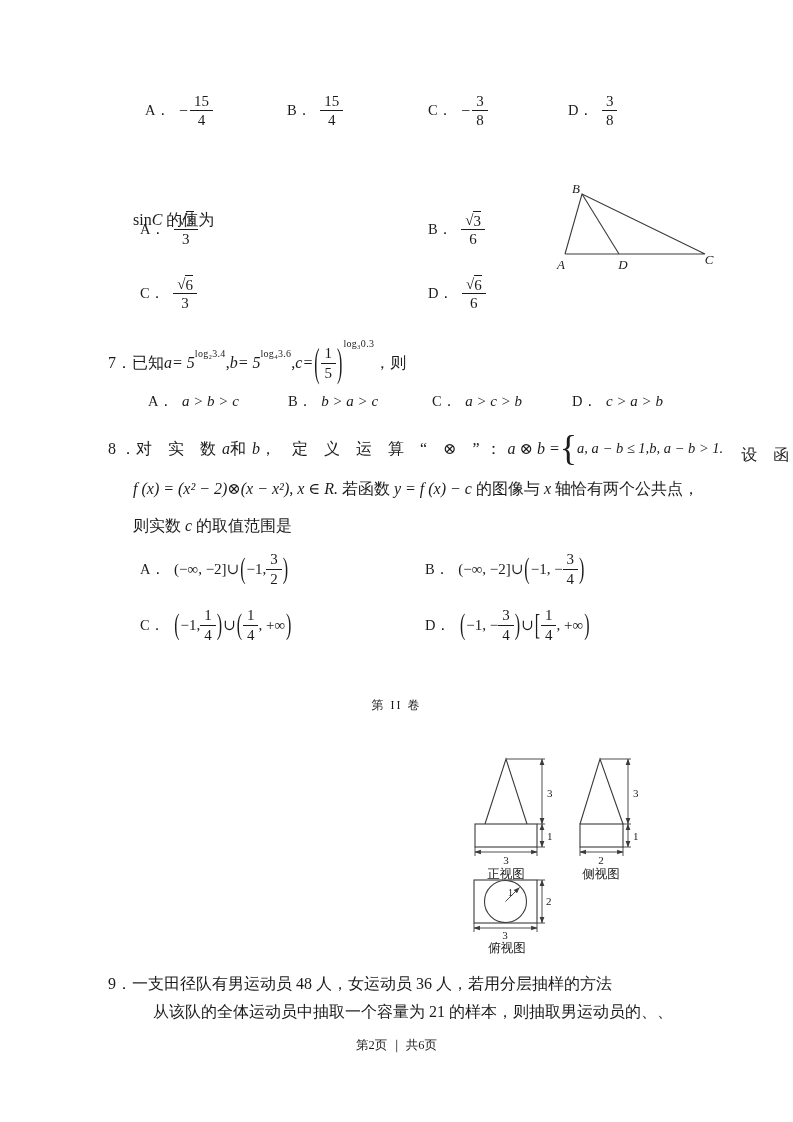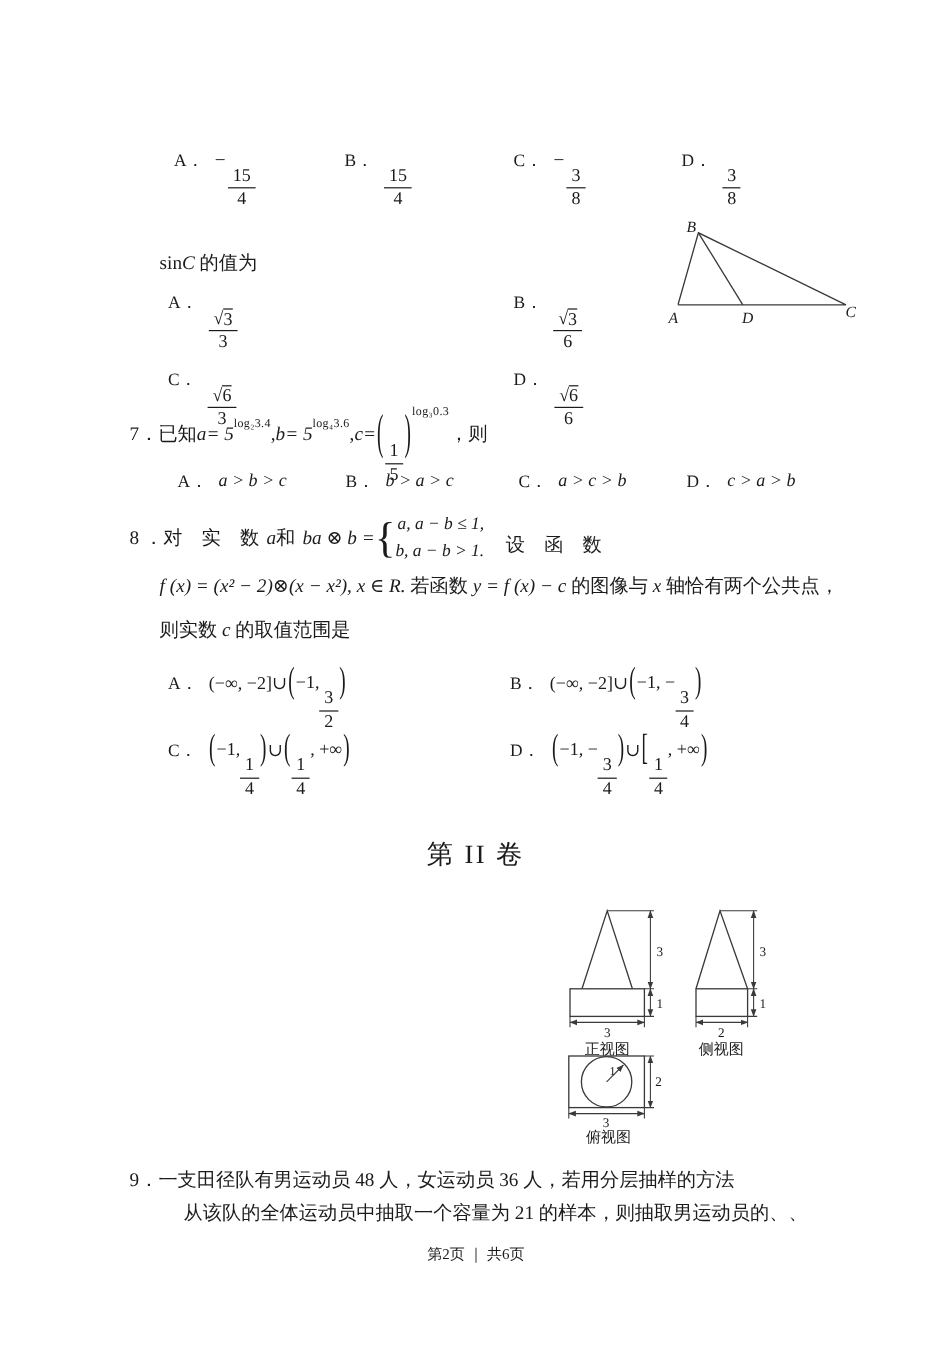--- a/index.html
+++ b/index.html
@@ -5,34 +5,34 @@
   html,body{margin:0;padding:0;background:#ffffff;}
   .page{position:relative;width:793px;height:1122px;background:#ffffff;overflow:hidden;
         font-family:"Liberation Serif","DejaVu Serif",serif;color:#1b1b1b;}
   .abs{position:absolute;white-space:nowrap;}
   .row{display:flex;align-items:center;white-space:nowrap;}
   .t16{font-size:16px;line-height:1.35;}
   .t15{font-size:15px;}
   .lbl{margin-right:9px;font-size:14.5px;}
   .frac{display:inline-flex;flex-direction:column;align-items:center;line-height:1.08;
         font-size:15px;vertical-align:middle;}
-  .frac .num{display:block;padding:0 4px 1px 4px;border-bottom:1.2px solid #1b1b1b;margin-top:46px;}
+  .frac .num{display:block;padding:0 4px 1px 4px;border-bottom:1.2px solid #1b1b1b;}
   .frac .den{display:block;padding-top:1px;}
   .ro{border-top:1.2px solid #1b1b1b;padding-top:0.5px;}
   .sign{font-size:16px;margin-right:2px;}
   .bp{display:inline-block;transform:scaleY(1.9);font-size:16px;font-weight:300;
       padding:0 1px;line-height:1;}
   .bp2{transform:scaleY(2.55);}
   .supf{font-size:10px;transform:translateY(-9px);letter-spacing:0.3px;}
   .supf3{font-size:10px;transform:translateY(-19px);letter-spacing:0.3px;}
   .cb{font-size:36px;font-weight:300;line-height:1;transform:translateY(-1px);}
-  .cases{display:inline-flex;flex-direction:column;font-size:14.5px;line-height:1.5;align-items:flex-end;}
+  .cases{display:inline-flex;font-size:14.5px;line-height:1.5;}
   .sp{letter-spacing:6px;}
   .center{left:0;right:0;text-align:center;}
-  .heading2{font-size:22px;letter-spacing:2px;}
+  .heading2{font-size:12px;letter-spacing:2px;}
   .bold{font-weight:bold;}
   svg text{fill:#1b1b1b;font-family:"Liberation Serif","DejaVu Serif",serif;}
   svg .ln{stroke:#3a3a3a;stroke-width:1.1;fill:none;}
   svg .dm{stroke:#3a3a3a;stroke-width:0.9;fill:none;}
 </style>
 </head>
 <body>
 
 <div class="page">
 
@@ -148,20 +148,21 @@
     <span class="lbl">D．</span>
       <i>c &gt; a &gt; b</i>
   </div>
 
   <div class="abs row t16" style="left:108px;top:424px;height:50px;">
     <span>8 ．</span>
     <span class="sp">对 实 数 </span>
     <i>a</i>
     <span class="sp"> 和 </span>
     <i>b</i>
+    <span class="sp">， 定 义 运 算 “ ⊗ ”： </span>
     <i>a ⊗ b =</i>
     <span class="cb">{</span>
     <span class="cases">
       <i>a, a − b ≤ 1,</i>
       <i>b, a − b &gt; 1.</i>
     </span>
     <span class="sp" style="margin-left:18px;margin-top:12px;">设 函 数</span>
   </div>
   <div class="abs t16" style="left:133px;top:478px;">
     <i>f (x) = (x² − 2)⊗(x − x²), x ∈ R.</i><span> 若函数 </span><i>y = f (x) − c</i><span> 的图像与 </span><i>x</i><span> 轴恰有两个公共点，</span>

